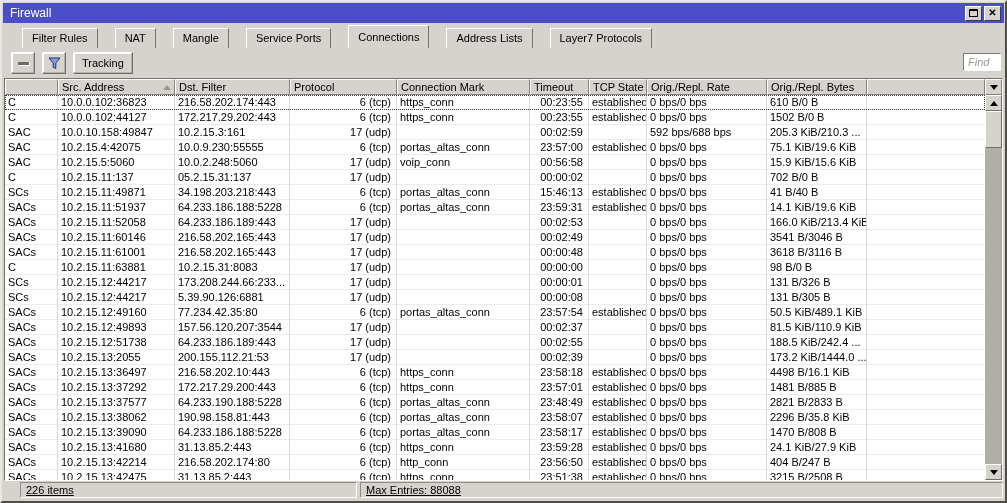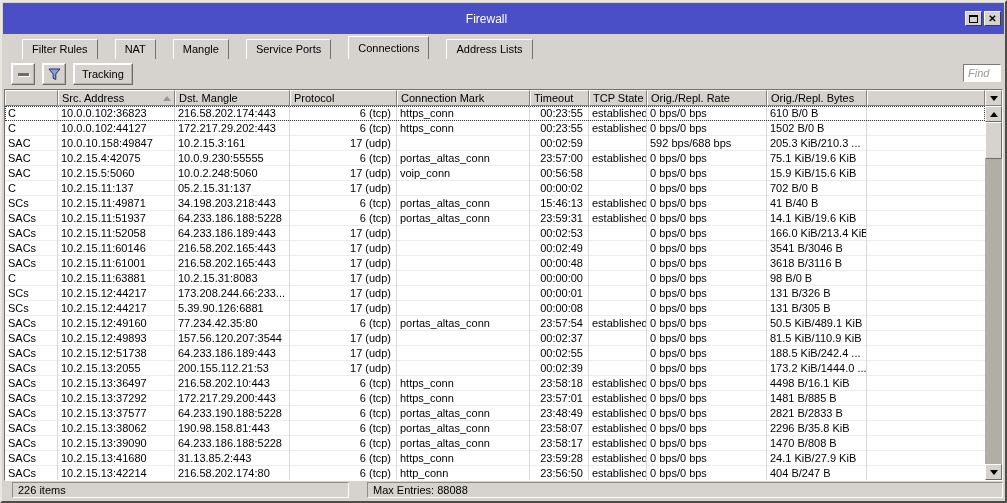--- a/index.html
+++ b/index.html
@@ -7,24 +7,23 @@
   body { font-family: "Liberation Sans", sans-serif; font-size: 11px; color:#000; }
 
   .window {
     width:1007px; height:503px; background:#d6d3ce;
     border:2px solid; border-color:#e9e7e2 #4f4d48 #4f4d48 #e9e7e2;
     display:flex; flex-direction:column; overflow:hidden;
   }
 
   
   .titlebar {
-    height:31px; margin:1px; background:#4a4fc8; color:#fff;
+    height:20px; margin:1px; background:#4a4fc8; color:#fff;
     display:flex; align-items:center; padding:0 3px 0 7px; font-size:12px;
     flex:0 0 auto;
-    text-align:center;
   }
   .titlebar-title { flex:1 1 auto; }
   .tb-btn {
     width:17px; height:15px; background:#d6d3ce; margin-left:2px;
     border:1px solid; border-color:#fff #3f3d39 #3f3d39 #fff;
     display:flex; align-items:center; justify-content:center; cursor:default;
   }
   .glyph-max { width:9px; height:8px; border:1px solid #000; border-top-width:2px; }
   .glyph-close { font-size:10px; font-weight:bold; color:#000; line-height:1; }
 
@@ -98,21 +97,21 @@
   }
   .sb-up { top:0; } .sb-down { bottom:0; }
   .sb-thumb {
     position:absolute; left:0; top:16px; width:17px; height:37px; background:#d6d3ce;
     border:1px solid; border-color:#fdfdfb #6e6c66 #6e6c66 #fdfdfb; cursor:default;
   }
   .sb-tri-up { width:0; height:0; border-left:4px solid transparent; border-right:4px solid transparent; border-bottom:5px solid #000; }
   .sb-tri-down { width:0; height:0; border-left:4px solid transparent; border-right:4px solid transparent; border-top:5px solid #000; }
 
   
-  .statusbar { flex:0 0 20px; display:flex; gap:18px; padding:1px 2px 3px 10px; }
+  .statusbar { flex:0 0 20px; display:flex; gap:3px; padding:1px 2px 3px 18px;text-decoration:underline; }
   .status-panel {
     border:1px solid; border-color:#8f8d86 #fdfdfb #fdfdfb #8f8d86;
     padding:1px 5px; display:flex; align-items:center; white-space:nowrap; overflow:hidden;
   }
   .status-items { width:337px; flex:0 0 auto; }
   .status-max { flex:1 1 auto; }
 </style>
 </head>
 <body>
 
@@ -128,20 +127,21 @@
     </span>
   </div>
 
   <div class="tabbar">
       <div class="tab">Filter Rules</div>
       <div class="tab">NAT</div>
       <div class="tab">Mangle</div>
       <div class="tab">Service Ports</div>
       <div class="tab active">Connections</div>
       <div class="tab">Address Lists</div>
+      <div class="tab">Layer7 Protocols</div>
     </div>
 
   <div class="toolbar">
     <span class="tool-btn icon-only">
       <span class="glyph-minus"></span>
     </span>
     <span class="tool-btn icon-only">
       <svg width="13" height="13" viewBox="0 0 13 13">
         <path d="M1 1 h11 l-4.2 5 v5.5 l-2.6 -1.2 v-4.3 z" fill="#8fa0d8" stroke="#1b2f7a" stroke-width="1"></path>
       </svg>
@@ -156,21 +156,21 @@
     <div class="table-header">
       <div class="grid-cols">
           <div class="hcell">
             <span></span>
           </div>
           <div class="hcell">
             <span>Src. Address</span>
             <span class="sort-arrow"></span>
           </div>
           <div class="hcell">
-            <span>Dst. Mangle</span>
+            <span>Dst. Filter</span>
           </div>
           <div class="hcell">
             <span>Protocol</span>
           </div>
           <div class="hcell">
             <span>Connection Mark</span>
           </div>
           <div class="hcell">
             <span>Timeout</span>
           </div>

